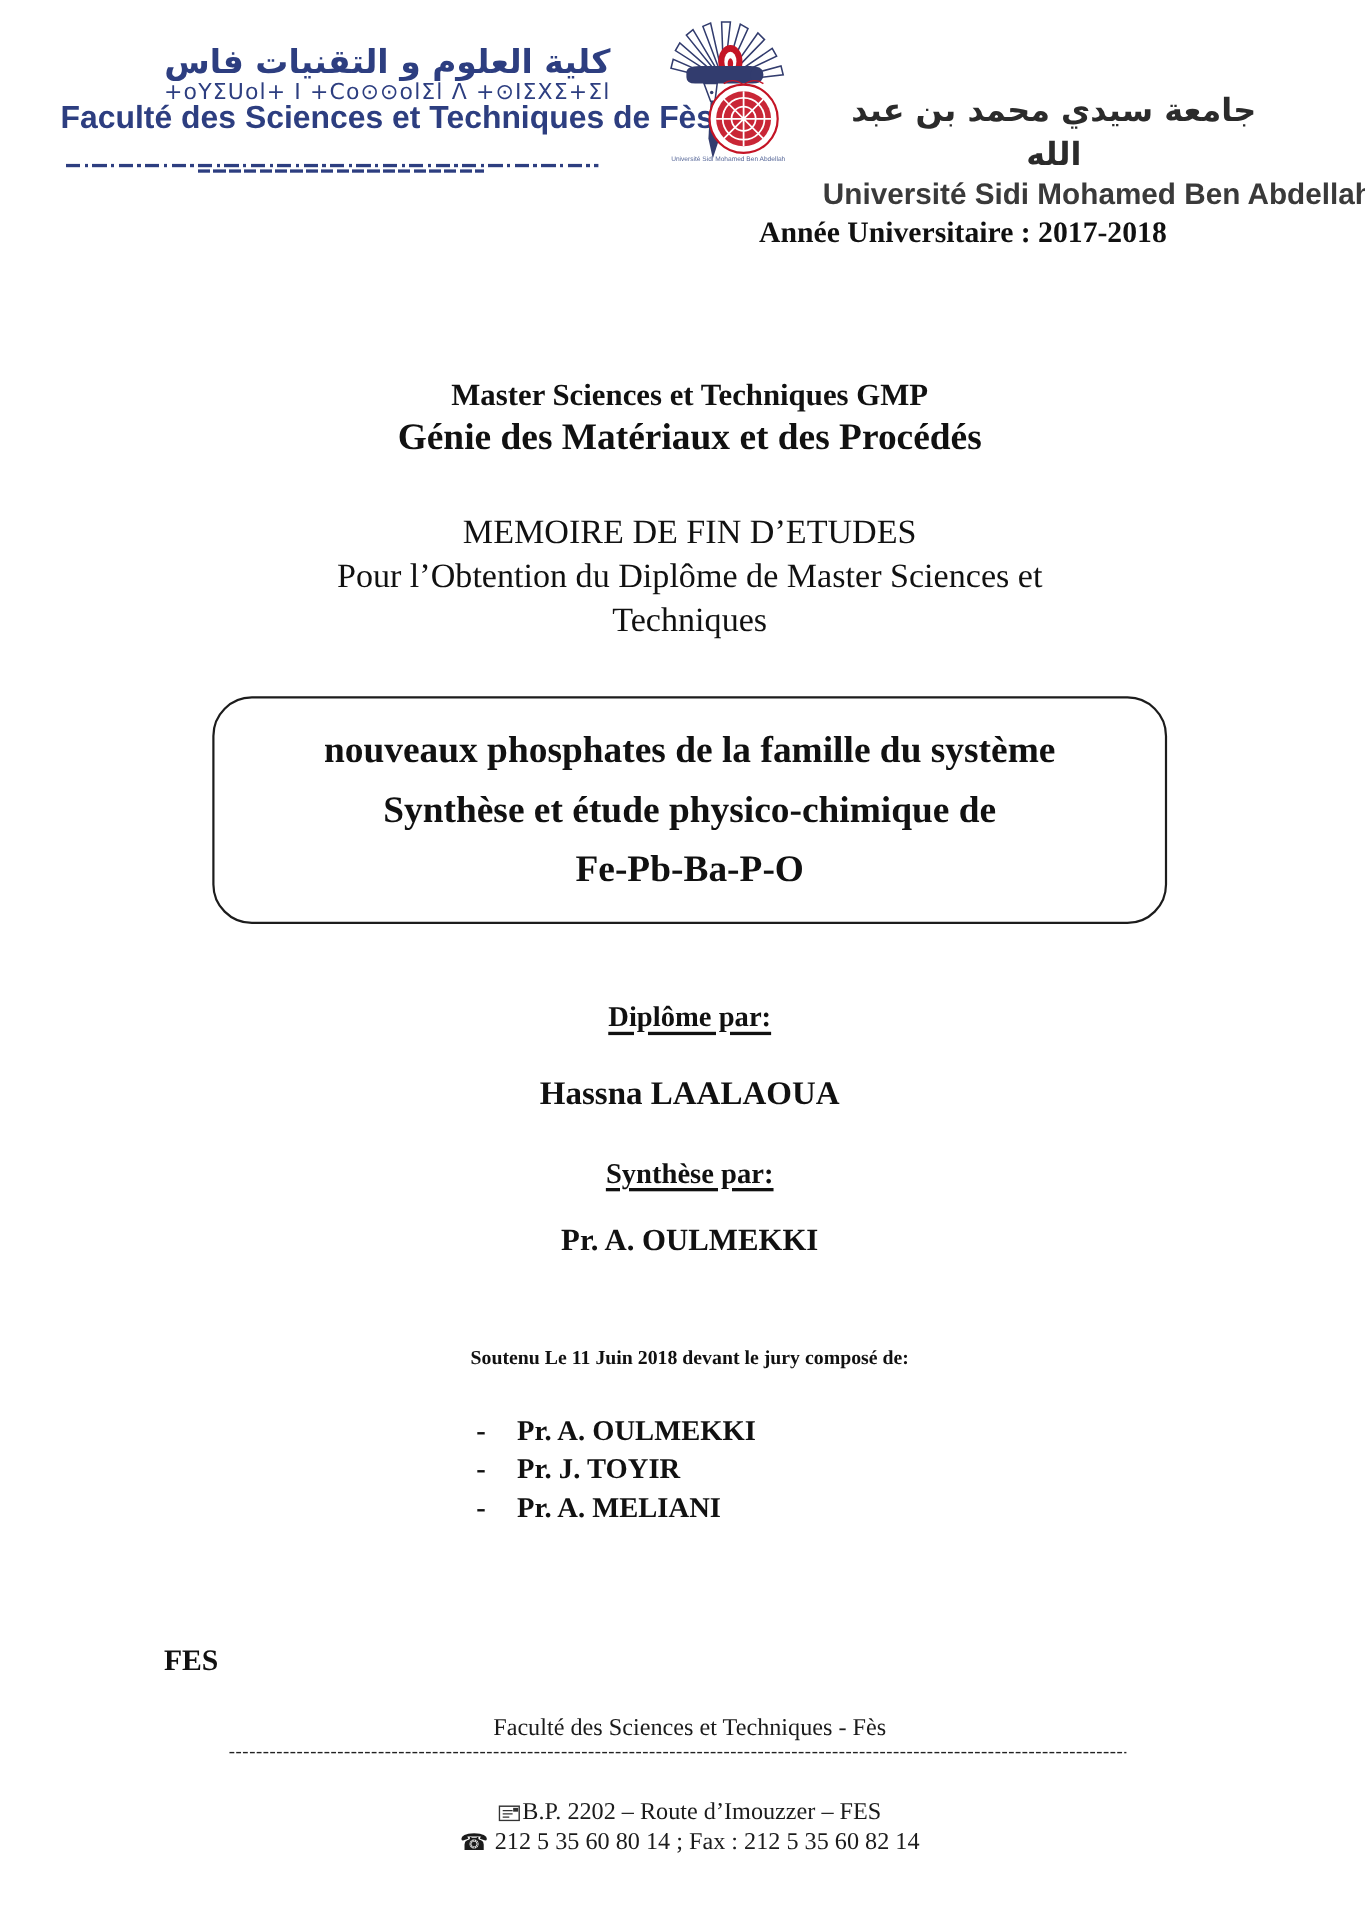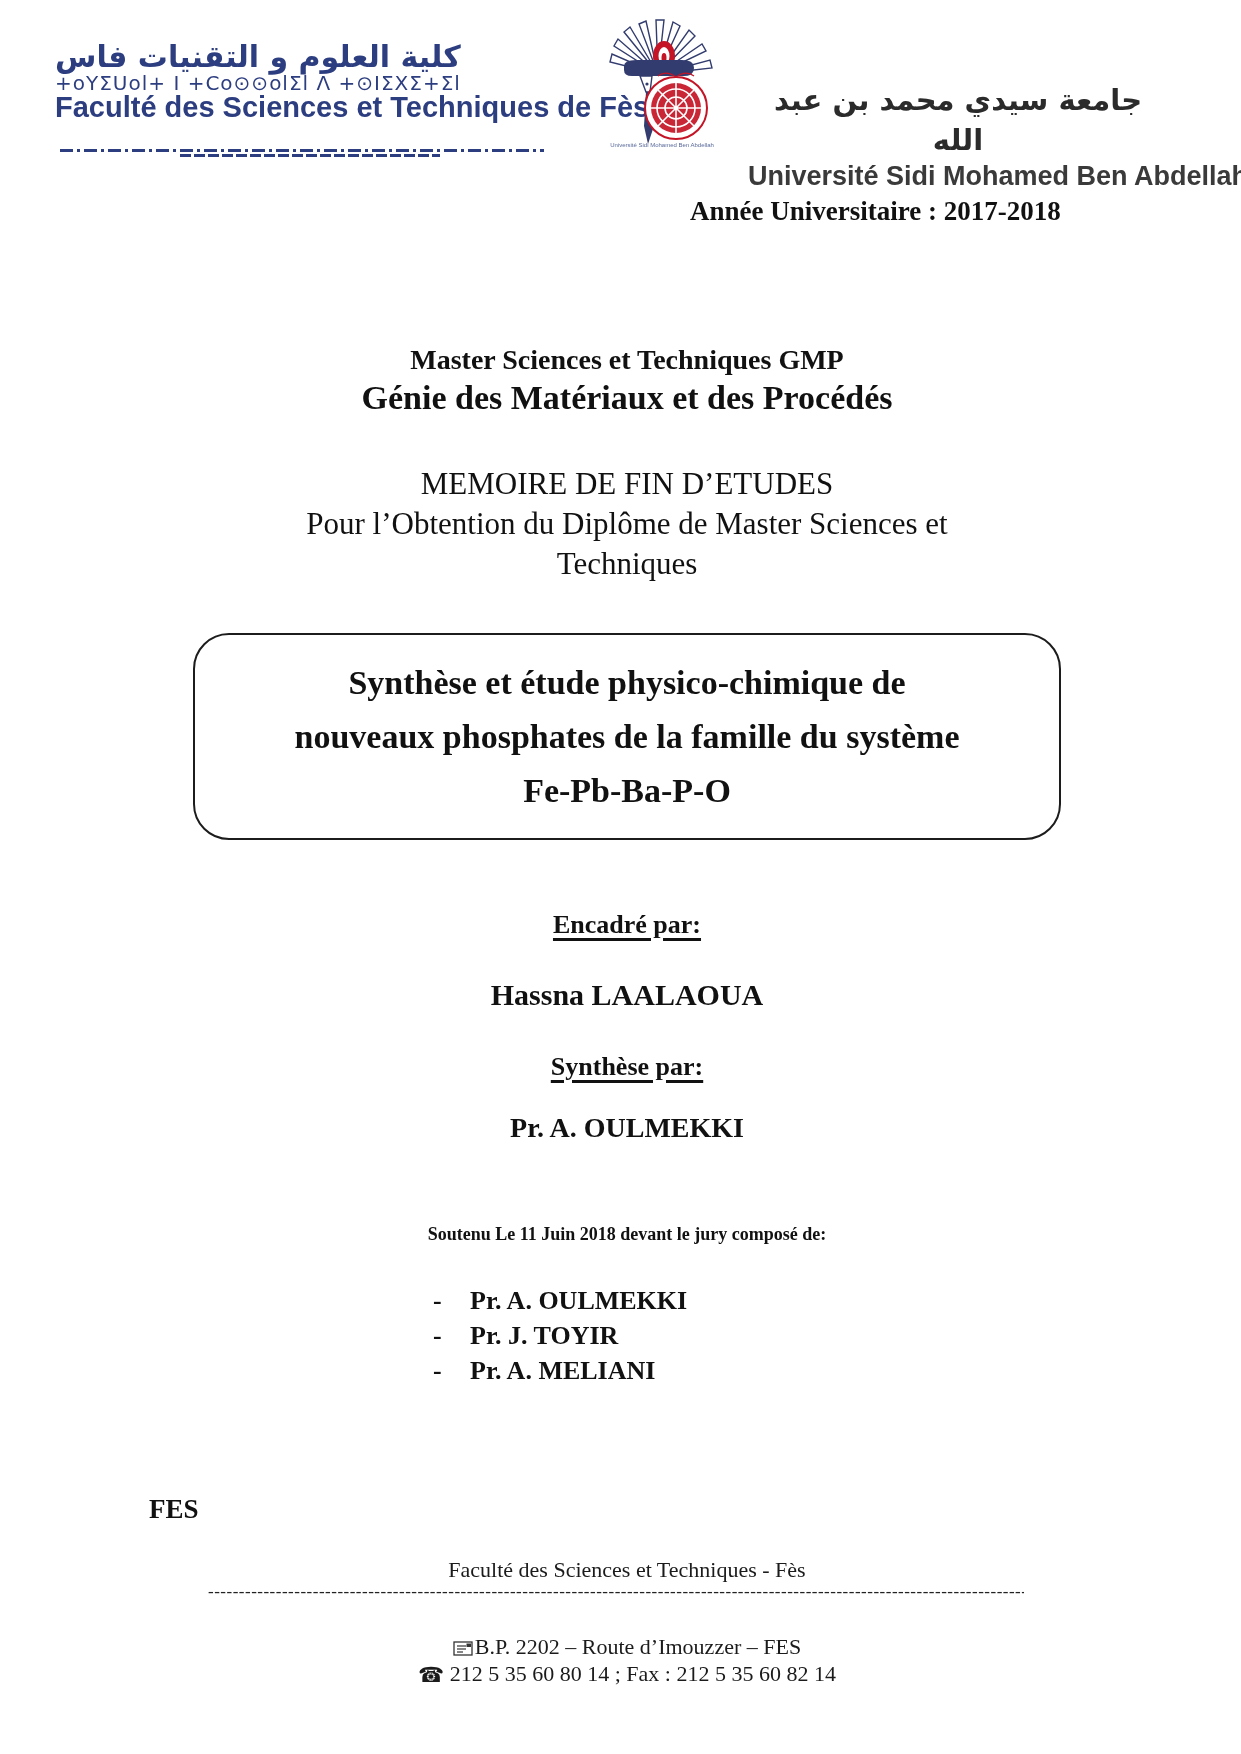--- a/index.html
+++ b/index.html
@@ -2,21 +2,21 @@
 <html><head>
 <meta charset="utf-8">
 <style>
   html,body{margin:0;padding:0;}
   body{
     width:1241px;height:1754px;position:relative;background:#ffffff;
     font-family:"Liberation Serif", serif;color:#111;overflow:hidden;
   }
   .abs{position:absolute;}
   
-  .hdr-left{left:55px;top:40px;width:500px;text-align:left;color:#2d3e80;}
+  .hdr-left{left:55px;top:40px;width:500px;text-align:right;color:#2d3e80;}
   .hdr-left .ar{font-family:"DejaVu Sans",sans-serif;font-weight:bold;font-size:30px;line-height:34px;direction:rtl;}
   .hdr-left .tif{font-family:"DejaVu Sans",sans-serif;font-weight:normal;font-size:20px;line-height:18px;letter-spacing:1px;white-space:nowrap;}
   .hdr-left .fr{font-family:"Liberation Sans",sans-serif;font-weight:bold;font-size:29px;line-height:30px;white-space:nowrap;}
   .dashdot{left:60px;top:149px;width:484px;height:3px;
     background:repeating-linear-gradient(90deg,#2d3e80 0 13px,transparent 13px 17px,#2d3e80 17px 20px,transparent 20px 24px);}
   .dashdot2{left:180px;top:154px;width:260px;height:3px;
     background:repeating-linear-gradient(90deg,#2d3e80 0 11px,transparent 11px 14px);}
   .hdr-right{left:748px;top:48px;width:420px;text-align:center;color:#3a3a3a;margin-top:32px;}
   .hdr-right .ar{font-family:"DejaVu Sans",sans-serif;font-weight:bold;font-size:29px;line-height:40px;direction:rtl;color:#2b2b2b;}
   .hdr-right .tif{font-family:"DejaVu Sans",sans-serif;font-weight:bold;font-size:16px;line-height:24px;letter-spacing:2px;color:#4a4a4a;white-space:nowrap;}
@@ -115,26 +115,26 @@
 <div class="abs year">Année Universitaire : 2017-2018</div>
 
 <div class="abs col program1">Master Sciences et Techniques GMP</div>
 <div class="abs col program2">Génie des Matériaux et des Procédés</div>
 
 <div class="abs col mem1">MEMOIRE DE FIN D’ETUDES</div>
 <div class="abs col mem2">Pour l’Obtention du Diplôme de Master Sciences et</div>
 <div class="abs col mem3">Techniques</div>
 
 <div class="abs titlebox">
+  <div class="tl">nouveaux phosphates de la famille du système</div>
   <div class="tl">Synthèse et étude physico-chimique de</div>
-  <div class="tl">nouveaux phosphates de la famille du système</div>
   <div class="tl">Fe-Pb-Ba-P-O</div>
 </div>
 
-<div class="abs col presented-label"><span class="ulabel">Encadré par:</span></div>
+<div class="abs col presented-label"><span class="ulabel">Diplôme par:</span></div>
 <div class="abs col name">Hassna LAALAOUA</div>
 <div class="abs col supervised-label"><span class="ulabel">Synthèse par:</span></div>
 <div class="abs col sup-name">Pr. A. OULMEKKI</div>
 
 <div class="abs col soutenu">Soutenu Le 11 Juin 2018  devant le jury composé de:</div>
 <div class="abs jury-item" style="top:1286px;">
   <span class="dash">-</span><span>Pr. A. OULMEKKI</span>
 </div>
 <div class="abs jury-item" style="top:1321px;">
   <span class="dash">-</span><span>Pr. J. TOYIR</span>

